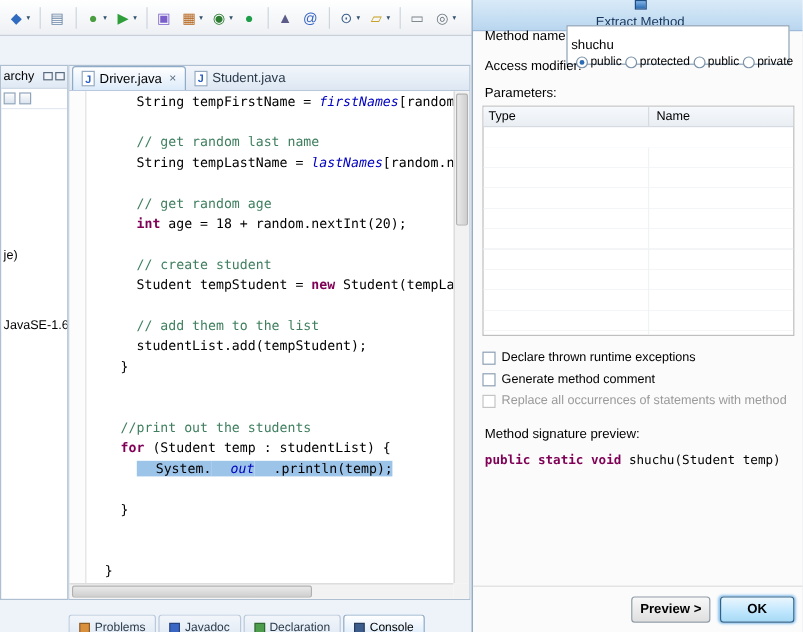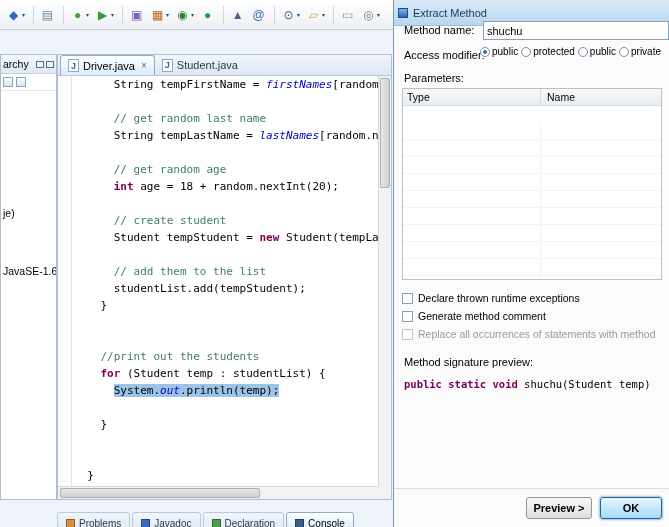--- a/index.html
+++ b/index.html
@@ -41,45 +41,45 @@
   .eclose { font-size:10px; color:#5a6c80; margin-left:2px; }
   .editorbody { position:absolute; left:0; top:21px; right:0; bottom:0; background:#fff; }
   .gutter { position:absolute; left:0; top:0; bottom:13px; width:14px; background:#fcfcfc; border-right:1px solid #e2e2e2; }
   .codearea { position:absolute; left:16px; top:0; right:13px; bottom:13px; overflow:hidden;
               font-family:"DejaVu Sans Mono", monospace; font-size:11px; line-height:17px; white-space:pre; }
   .cl { min-height:17px; }
   .s-p { color:#000; }
   .s-c { color:#3F7F5F; }
   .s-k { color:#7F0055; font-weight:bold; }
   .s-f { color:#0000C0; font-style:italic; }
-  .sel { background:#9cc3e8; }
+  .sel { background:#9cc3e8;padding-left:16px; }
   .vscroll { position:absolute; right:0; top:0; bottom:13px; width:13px; background:#f2f2f2; border-left:1px solid #d8d8d8; }
   .vthumb { position:absolute; left:1px; top:2px; width:10px; height:110px; background:linear-gradient(90deg,#e9e9e9,#cfcfcf);
             border:1px solid #b0b0b0; border-radius:2px; }
   .hscroll { position:absolute; left:0; right:13px; bottom:0; height:13px; background:#f2f2f2; border-top:1px solid #d8d8d8; }
   .hthumb { position:absolute; left:2px; top:1px; width:200px; height:10px; background:linear-gradient(#e9e9e9,#cfcfcf);
             border:1px solid #b0b0b0; border-radius:2px; }
   .scorner { position:absolute; right:0; bottom:0; width:13px; height:13px; background:#f2f2f2; }
 
   
   .bottomstrip { position:absolute; left:57px; top:512px; width:335px; height:15px; overflow:hidden;
                  display:flex; gap:2px; }
   .btab { height:22px; display:flex; align-items:center; gap:4px; padding:2px 8px; font-size:10px;
           background:linear-gradient(#f2f6fb,#dde7f3); border:1px solid #b9c8da; border-radius:3px 3px 0 0; color:#2a3a4a; }
   .btab.active { background:linear-gradient(#ffffff,#d5e7fa); border-color:#8fabc7; color:#000; }
   .bticon { width:9px; height:9px; border:1px solid rgba(0,0,0,.35); }
 
   
   .dialog { position:absolute; left:393px; top:0; width:276px; height:527px; background:#fbfbfb;
             border-left:1px solid #7c98b6; z-index:10; }
   .dlgtitle { height:26px; background:linear-gradient(#d9eaf8,#b9d6ef); border-bottom:1px solid #9dbbd8;
-              display:flex; align-items:center; gap:5px; padding-left:4px; font-size:11px; color:#17365c; }
+              display:flex; align-items:center; gap:5px; padding-left:4px; font-size:11px; color:#17365c;flex-direction:column; }
   .dlgicon { width:10px; height:10px; background:linear-gradient(#7fb3e8,#2d6db5); border:1px solid #1d4d85; }
   .dlabel { position:absolute; font-size:11px; }
-  .dinput { position:absolute; left:89px; top:21px; width:186px; height:19px; border:1px solid #8ca0b5;
+  .dinput { position:absolute; left:78px; top:21px; width:186px; height:33px; border:1px solid #8ca0b5;
             font-size:11px; font-family:"Liberation Sans",sans-serif; padding:1px 3px; background:#fff; }
   .accessrow { position:absolute; left:86px; top:46px; right:2px; display:flex; gap:3px; align-items:center;
                white-space:nowrap; overflow:hidden; }
   .radio { display:inline-flex; align-items:center; gap:2px; font-size:10px; }
   .rdot { width:10px; height:10px; border:1px solid #7b92a8; border-radius:50%; background:#fff; position:relative; flex:0 0 auto; }
   .rdot.checked::after { content:""; position:absolute; left:2px; top:2px; width:4px; height:4px;
                          border-radius:50%; background:#2c6cb5; }
   .ptable { position:absolute; left:8px; top:88px; width:260px; height:192px; border:1px solid #bfbfbf; background:#fff; }
   .pthead { height:17px; background:linear-gradient(#f6f9fc,#e9eef3); border-bottom:1px solid #d5dbe1;
             display:flex; font-size:10.5px; align-items:center; }

